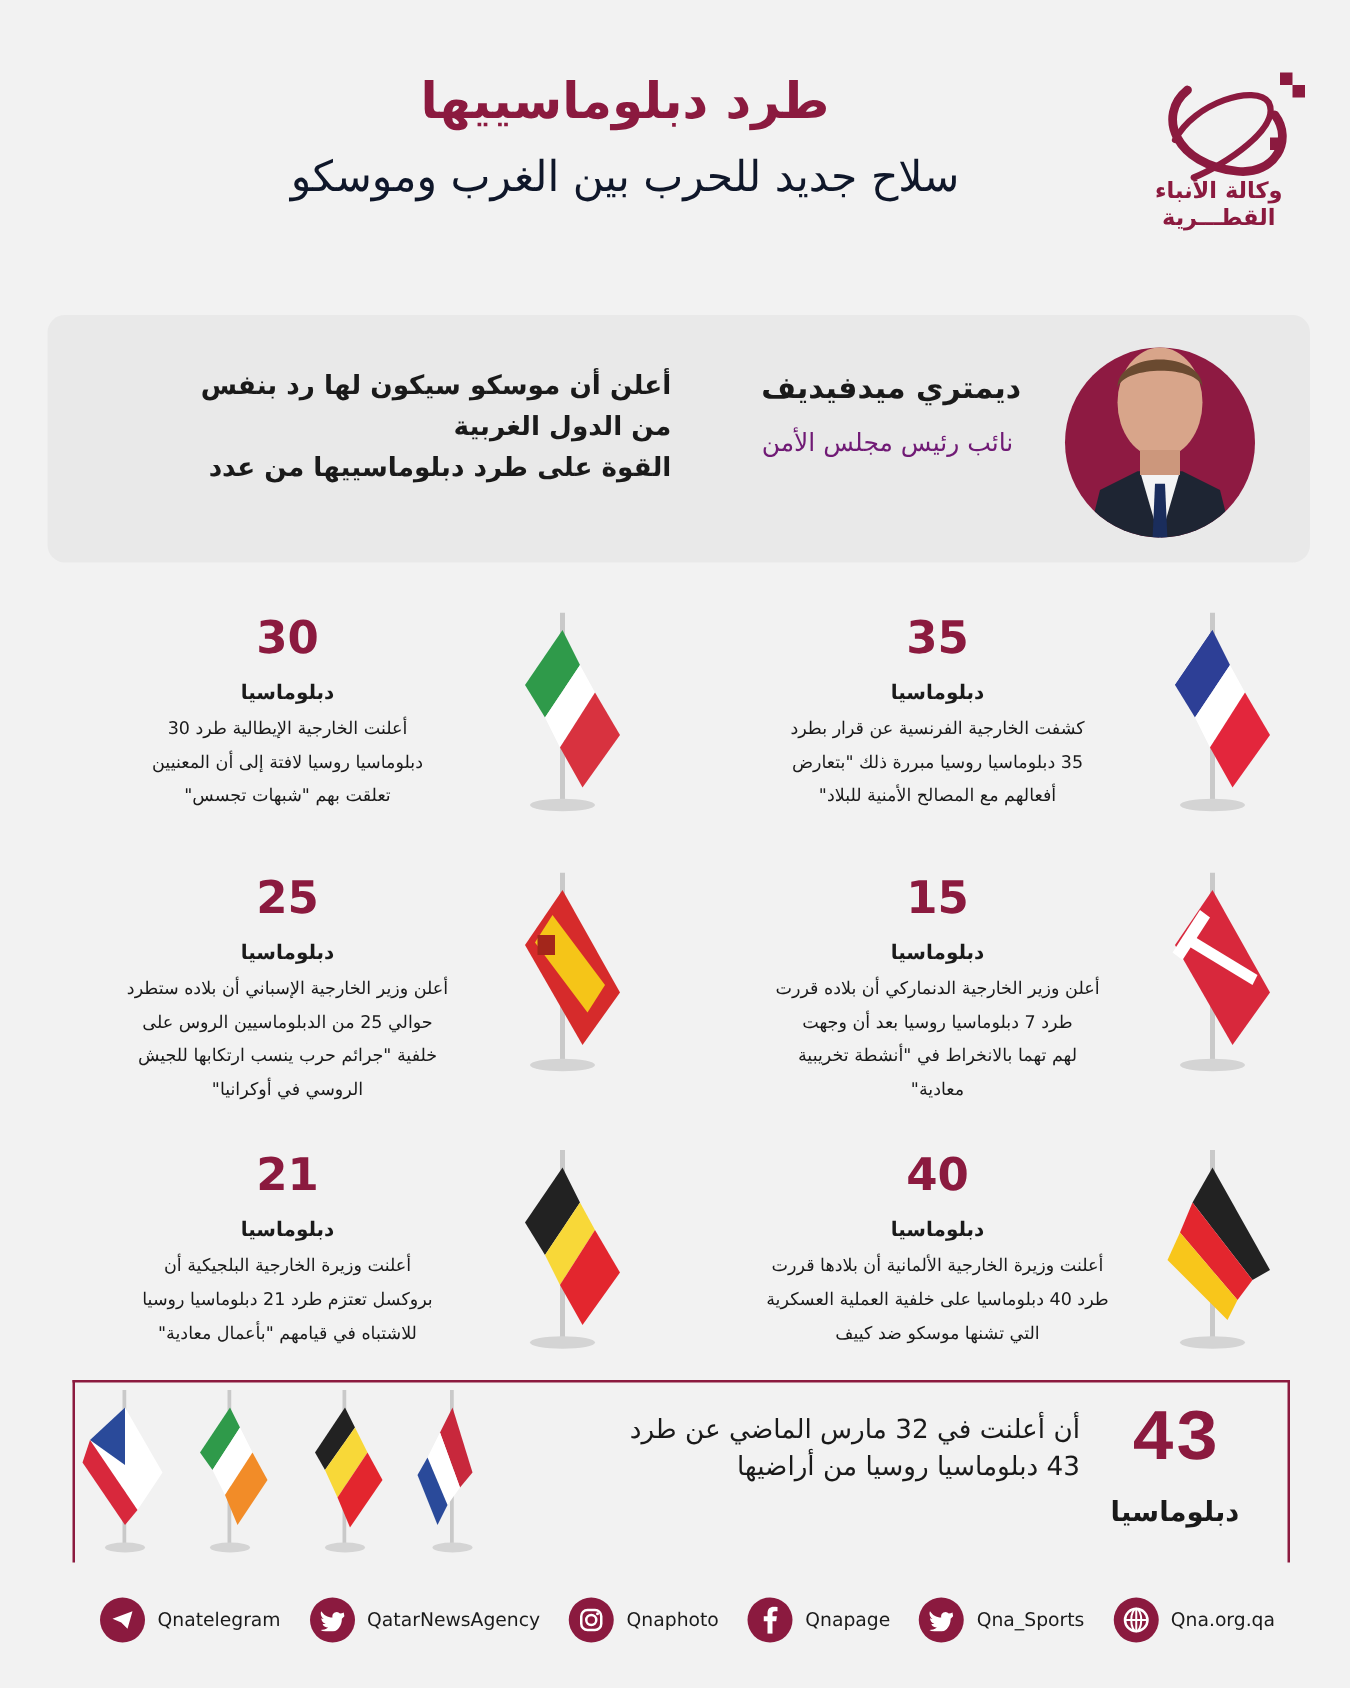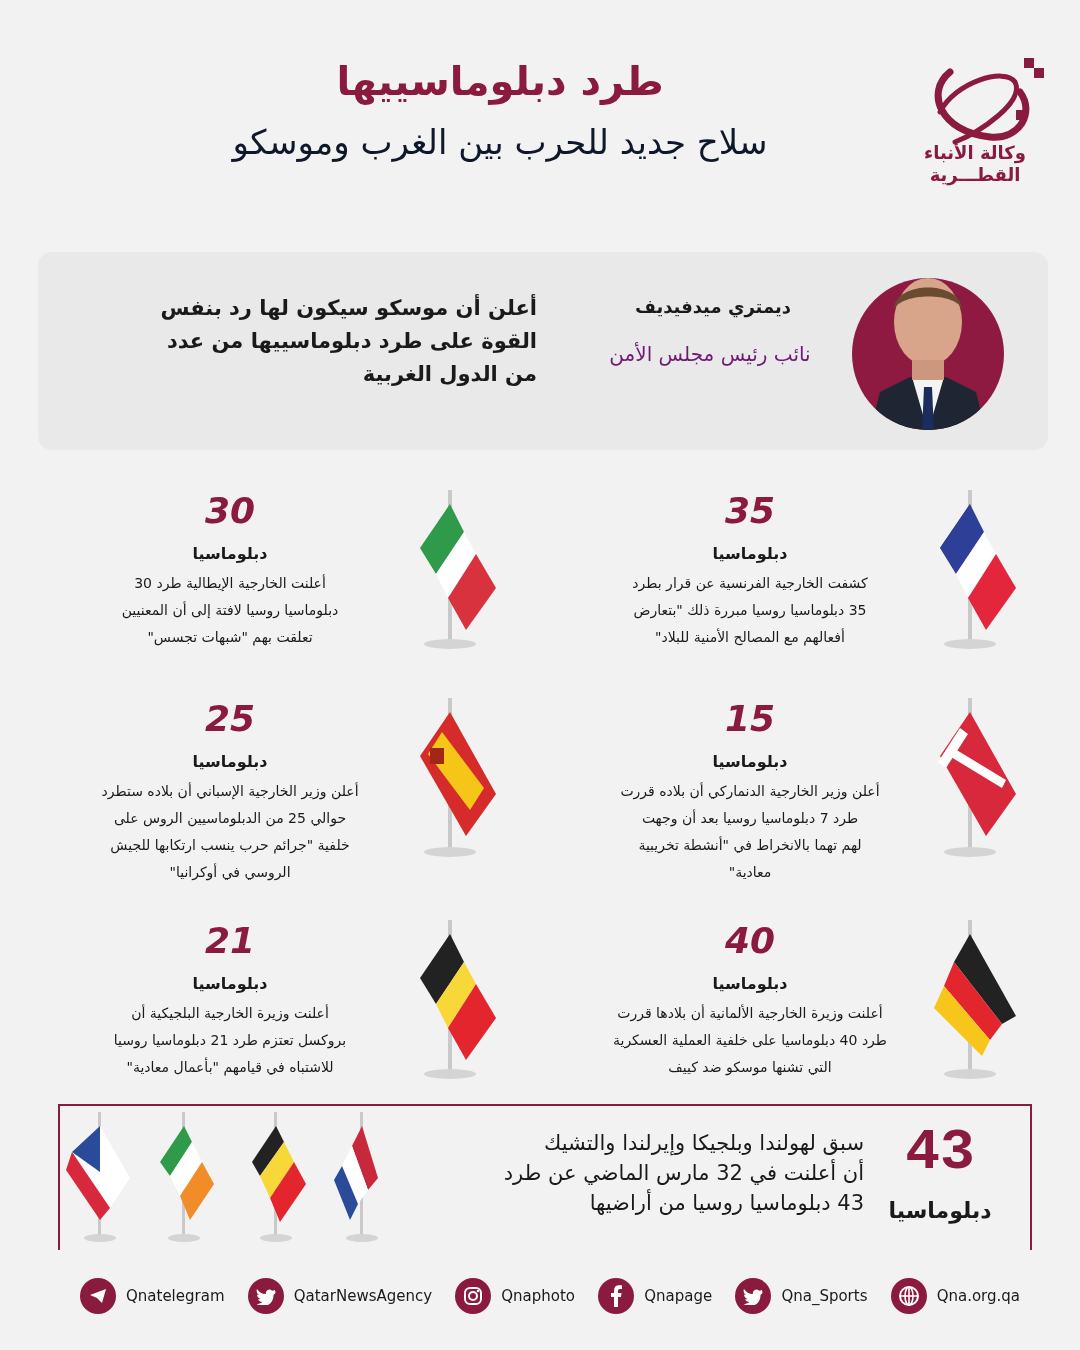--- a/index.html
+++ b/index.html
@@ -10,28 +10,28 @@
     
     .title { left: 180px; top: 58px; width: 640px; text-align: center; font-size: 40px; font-weight: bold; color: #8b1a3f; direction: rtl; }
     .subtitle { left: 180px; top: 122px; width: 640px; text-align: center; font-size: 34px; color: #0f172a; direction: rtl; }
 
     .logo { left: 920px; top: 52px; width: 130px; height: 140px; }
     .logo-text { left: 905px; top: 142px; width: 140px; text-align: center; font-size: 18px; line-height: 22px; color: #8b1a3f; direction: rtl; font-weight: bold; }
 
     
     .panel { left: 38px; top: 252px; width: 1010px; height: 198px; background: #e9e9e9; border-radius: 14px; }
     .portrait { left: 850px; top: 262px; width: 156px; height: 170px; }
-    .person-name { left: 600px; top: 296px; width: 226px; text-align: center; font-size: 18px; font-weight: bold; direction: rtl; color: #1a1a1a; }
+    .person-name { left: 600px; top: 296px; width: 226px; text-align: center; font-size: 24px; font-weight: bold; direction: rtl; color: #1a1a1a; }
     .person-role { left: 590px; top: 338px; width: 240px; text-align: center; font-size: 20px; line-height: 32px; direction: rtl; color: #701a75; }
     .quote { left: 103px; top: 292px; width: 434px; text-align: right; font-size: 21px; line-height: 33px; direction: rtl; font-weight: bold; color: #1a1a1a; }
 
     
     .card { width: 480px; height: 200px; }
     .card .flag { position: absolute; right: 20px; top: 12px; width: 100px; height: 160px; }
-    .card .num { position: absolute; left: 0; width: 380px; top: 12px; text-align: center; font-size: 36px; font-weight: bold; color: #8b1a3f; font-style: italic; }
+    .card .num { position: absolute; left: 0; width: 380px; top: 12px; text-align: center; font-size: 36px; font-weight: bold; color: #8b1a3f; }
     .card .unit { position: absolute; left: 0; width: 380px; top: 66px; text-align: center; font-size: 16px; font-weight: bold; direction: rtl; }
     .card .desc { position: absolute; left: 0; width: 380px; top: 92px; text-align: center; font-size: 14px; line-height: 27px; direction: rtl; color: #1a1a1a; }
 
     
     .summary { left: 58px; top: 1104px; width: 974px; height: 146px; border: 2px solid #8b1a3f; border-bottom: none; border-left-width: 2px; }
     .sum-flags { left: 60px; top: 1112px; width: 330px; height: 140px; }
     .sum-text { left: 420px; top: 1128px; width: 444px; text-align: right; font-size: 21px; line-height: 30px; direction: rtl; color: #1a1a1a; }
     .sum-num { left: 880px; top: 1120px; width: 120px; text-align: center; font-size: 58px; font-weight: bold; color: #8b1a3f; font-family: Liberation Mono, monospace; }
     .sum-unit { left: 870px; top: 1198px; width: 140px; text-align: center; font-size: 22px; font-weight: bold; direction: rtl; }
 
@@ -74,22 +74,22 @@
   <ellipse cx="78" cy="60" rx="34" ry="44" fill="#d8a58a"></ellipse>
   <path d="M44 48 C44 18, 112 18, 112 48 C108 30, 50 30, 44 48 Z" fill="#6a4a30"></path>
   <rect x="62" y="98" width="32" height="20" fill="#cc977c"></rect>
 </svg>
 <div class="abs person-name">ديمتري ميدفيديف</div>
 <div class="abs person-role">
   <div>نائب رئيس مجلس الأمن</div>
 </div>
 <div class="abs quote">
   <div>أعلن أن موسكو سيكون لها رد بنفس</div>
+  <div>من الدول الغربية</div>
   <div>القوة على طرد دبلوماسييها من عدد</div>
-  <div>من الدول الغربية</div>
 </div>
 
 <div class="abs card" style="left:560px; top:478px;">
   <svg class="flag" viewBox="0 0 100 160">
     <rect x="48" y="0" width="4" height="152" fill="#c9c9c9"></rect>
     <ellipse cx="50" cy="154" rx="26" ry="5" fill="#d4d4d4"></ellipse>
     <polygon points="50,14 50,60 20,58" fill="#2d3f96"></polygon>
     <polygon points="50,14 64,42 36,84 20,58" fill="#2d3f96"></polygon>
     <polygon points="64,42 76,64 48,108 36,84" fill="#ffffff"></polygon>
     <polygon points="76,64 96,98 66,140 48,108" fill="#e3263c"></polygon>
@@ -215,21 +215,20 @@
   </g>
   <g>
     <rect x="300" y="0" width="3" height="124" fill="#c9c9c9"></rect>
     <ellipse cx="302" cy="126" rx="16" ry="4" fill="#d4d4d4"></ellipse>
     <polygon points="302,14 318,66 308,78 292,34" fill="#c8283c"></polygon>
     <polygon points="292,34 308,78 298,92 282,54" fill="#ffffff"></polygon>
     <polygon points="282,54 298,92 290,108 274,68" fill="#2a4a9a"></polygon>
   </g>
 </svg>
 <div class="abs sum-text">
-  <div>سبق لهولندا وبلجيكا وإيرلندا والتشيك</div>
   <div>أن أعلنت في 32 مارس الماضي عن طرد</div>
   <div>43 دبلوماسيا روسيا من أراضيها</div>
 </div>
 <div class="abs sum-num">43</div>
 <div class="abs sum-unit">دبلوماسيا</div>
 
 <div class="abs footer">
   <div class="social">
     <span class="ic">
       <svg width="20" height="20" viewBox="0 0 20 20">

